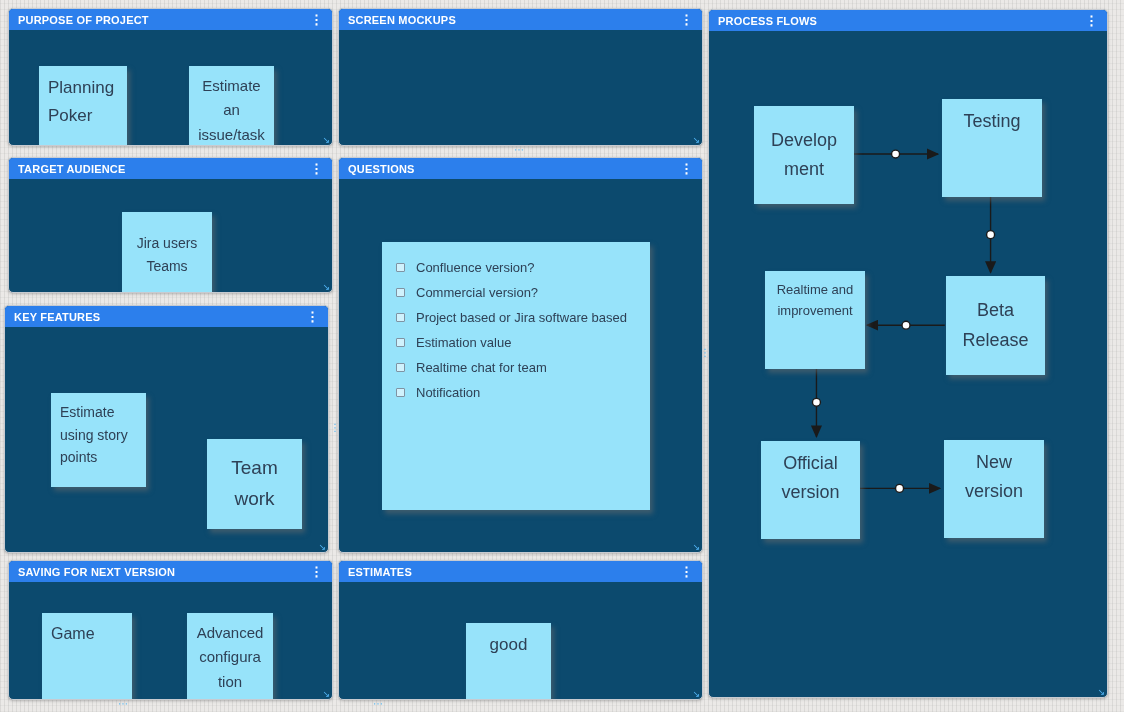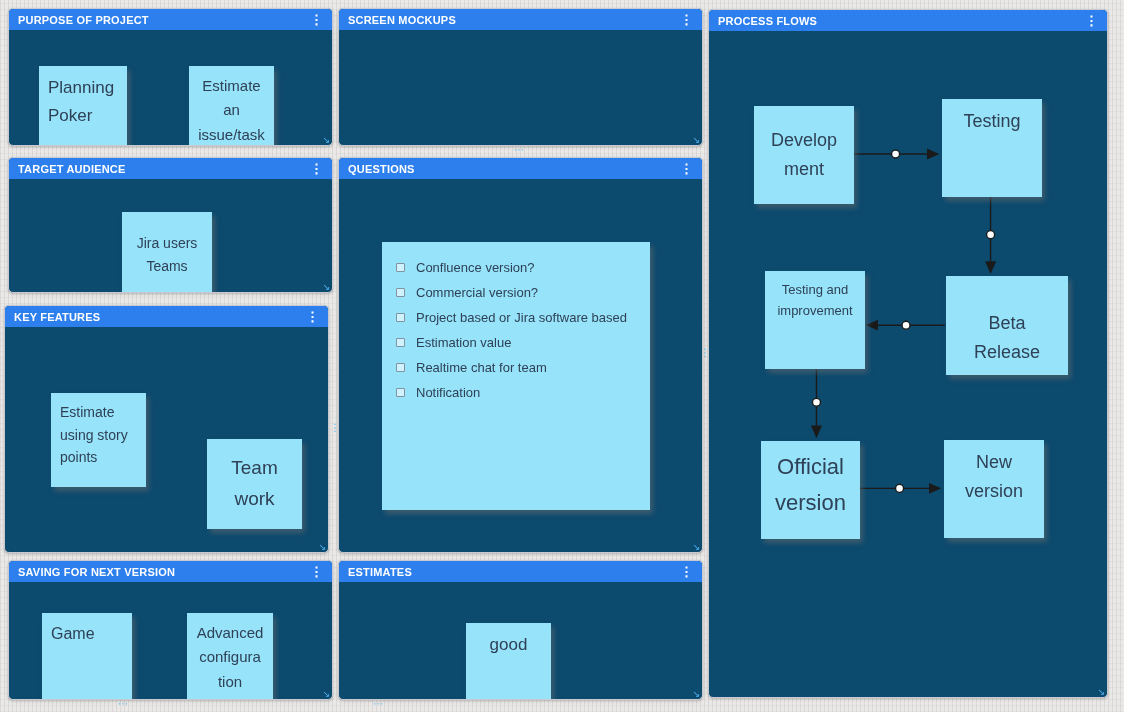--- a/index.html
+++ b/index.html
@@ -226,28 +226,28 @@
           <circle cx="191.5" cy="459" r="4" fill="#ffffff" stroke="#1a1a1a" stroke-width="1.4"></circle>
         </svg>
         <div class="sticky va-top ta-center" style="left: 233px; top: 68px; width: 100px; height: 98px; font-size: 18px;">
           <span class="sticky-text">Testing</span>
         </div>
         <div class="sticky va-center ta-center" style="left: 45px; top: 75px; width: 100px; height: 98px; font-size: 18px;">
           <span class="sticky-text">Develop
 ment</span>
         </div>
         <div class="sticky va-top ta-center" style="left: 56px; top: 240px; width: 100px; height: 98px; font-size: 13px;">
-          <span class="sticky-text">Testing and
+          <span class="sticky-text">Realtime and
 improvement</span>
         </div>
-        <div class="sticky va-center ta-center" style="left: 237px; top: 245px; width: 122px; height: 99px; font-size: 18px; align-items: flex-end;">
+        <div class="sticky va-center ta-center" style="left: 237px; top: 245px; width: 99px; height: 99px; font-size: 18px;">
           <span class="sticky-text">Beta
 Release</span>
         </div>
-        <div class="sticky va-top ta-center" style="left: 52px; top: 410px; width: 99px; height: 98px; font-size: 22px;">
+        <div class="sticky va-top ta-center" style="left: 52px; top: 410px; width: 99px; height: 98px; font-size: 18px;">
           <span class="sticky-text">Official
 version</span>
         </div>
         <div class="sticky va-top ta-center" style="left: 235px; top: 409px; width: 100px; height: 98px; font-size: 18px;">
           <span class="sticky-text">New
 version</span>
         </div>
       </div>
       <span class="resize-handle">↘</span>
     </div>

